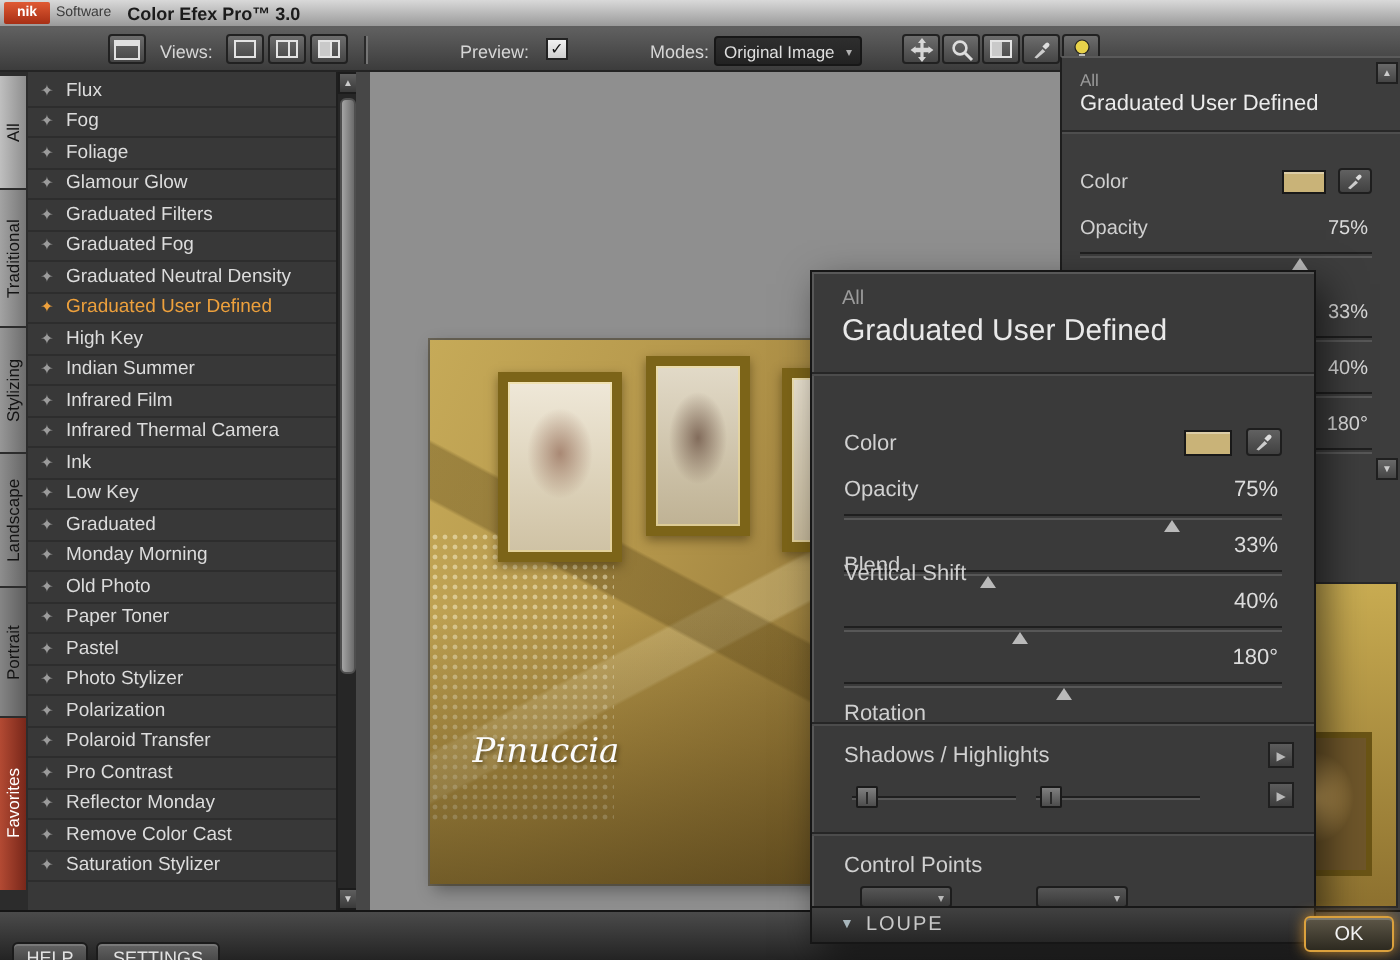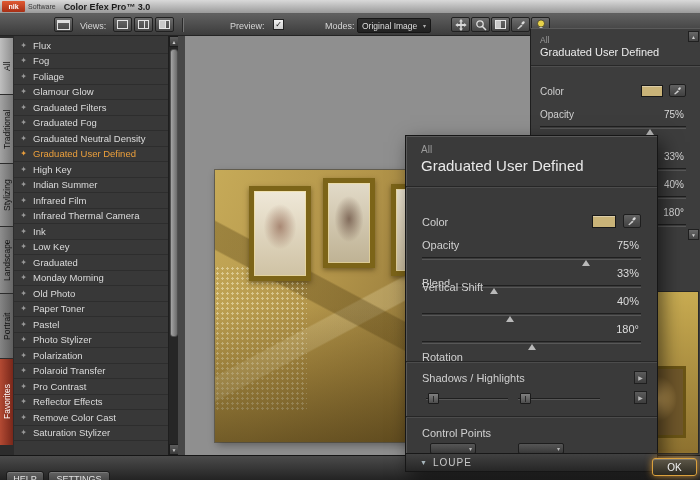--- a/index.html
+++ b/index.html
@@ -325,21 +325,21 @@
       <div class="fitem">
         <span class="star">✦</span>
         <span>Polaroid Transfer</span>
       </div>
       <div class="fitem">
         <span class="star">✦</span>
         <span>Pro Contrast</span>
       </div>
       <div class="fitem">
         <span class="star">✦</span>
-        <span>Reflector Effects</span>
+        <span>Reflector Monday</span>
       </div>
       <div class="fitem">
         <span class="star">✦</span>
         <span>Remove Color Cast</span>
       </div>
       <div class="fitem">
         <span class="star">✦</span>
         <span>Saturation Stylizer</span>
       </div>
     </div>
@@ -355,20 +355,21 @@
   </div>
 
   <div class="preview"></div>
   <div class="artwork">
     <div class="ov-diag"></div>
     <div class="ov-dots"></div>
     <div class="frame f1"></div>
     <div class="frame f2"></div>
     <div class="frame f3"></div>
     <div class="ov-shade"></div>
+    <div class="caption">Pinuccia</div>
   </div>
 
   <div class="rpanel">
     <div class="rp-cat">All</div>
     <div class="rp-title">Graduated User Defined</div>
     <div class="rp-div"></div>
     <div class="rp-sq" style="right:1px; top:2px;">
         <span>▲</span>
       </div>
 

